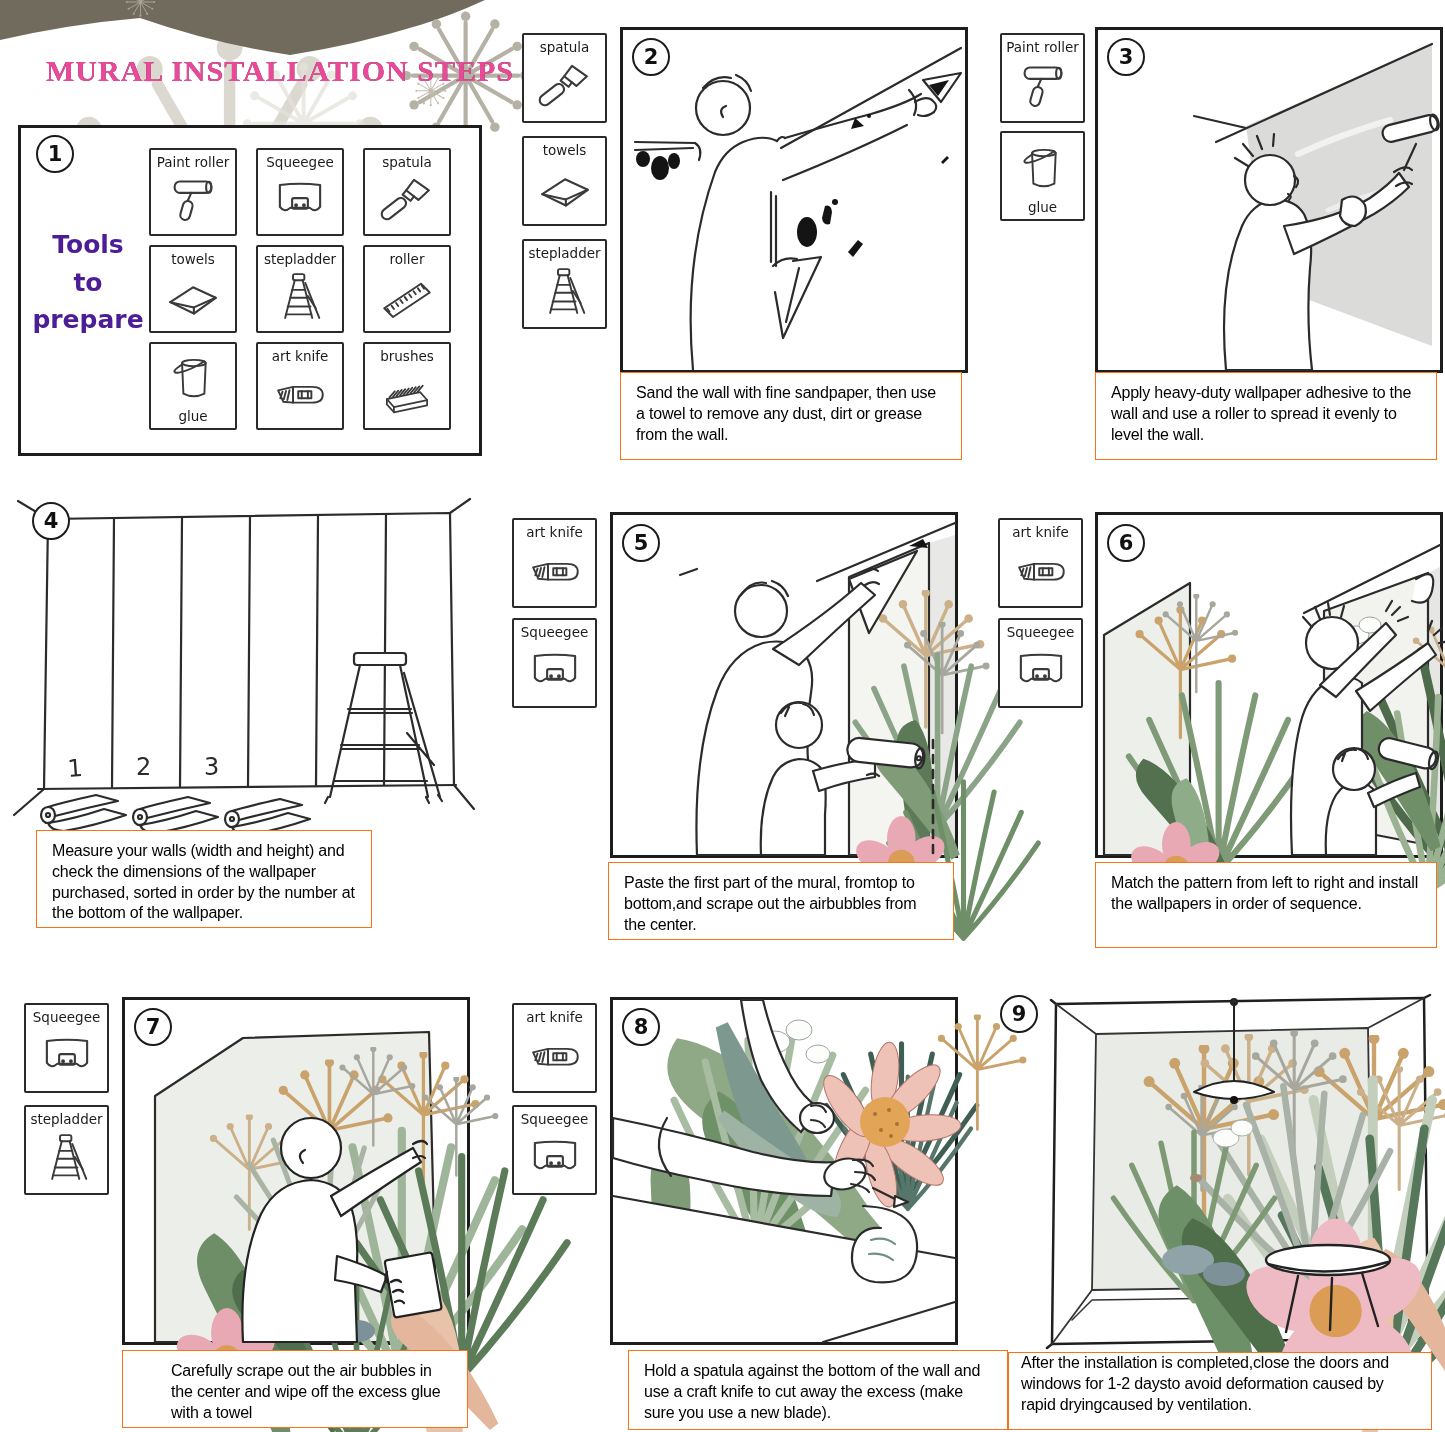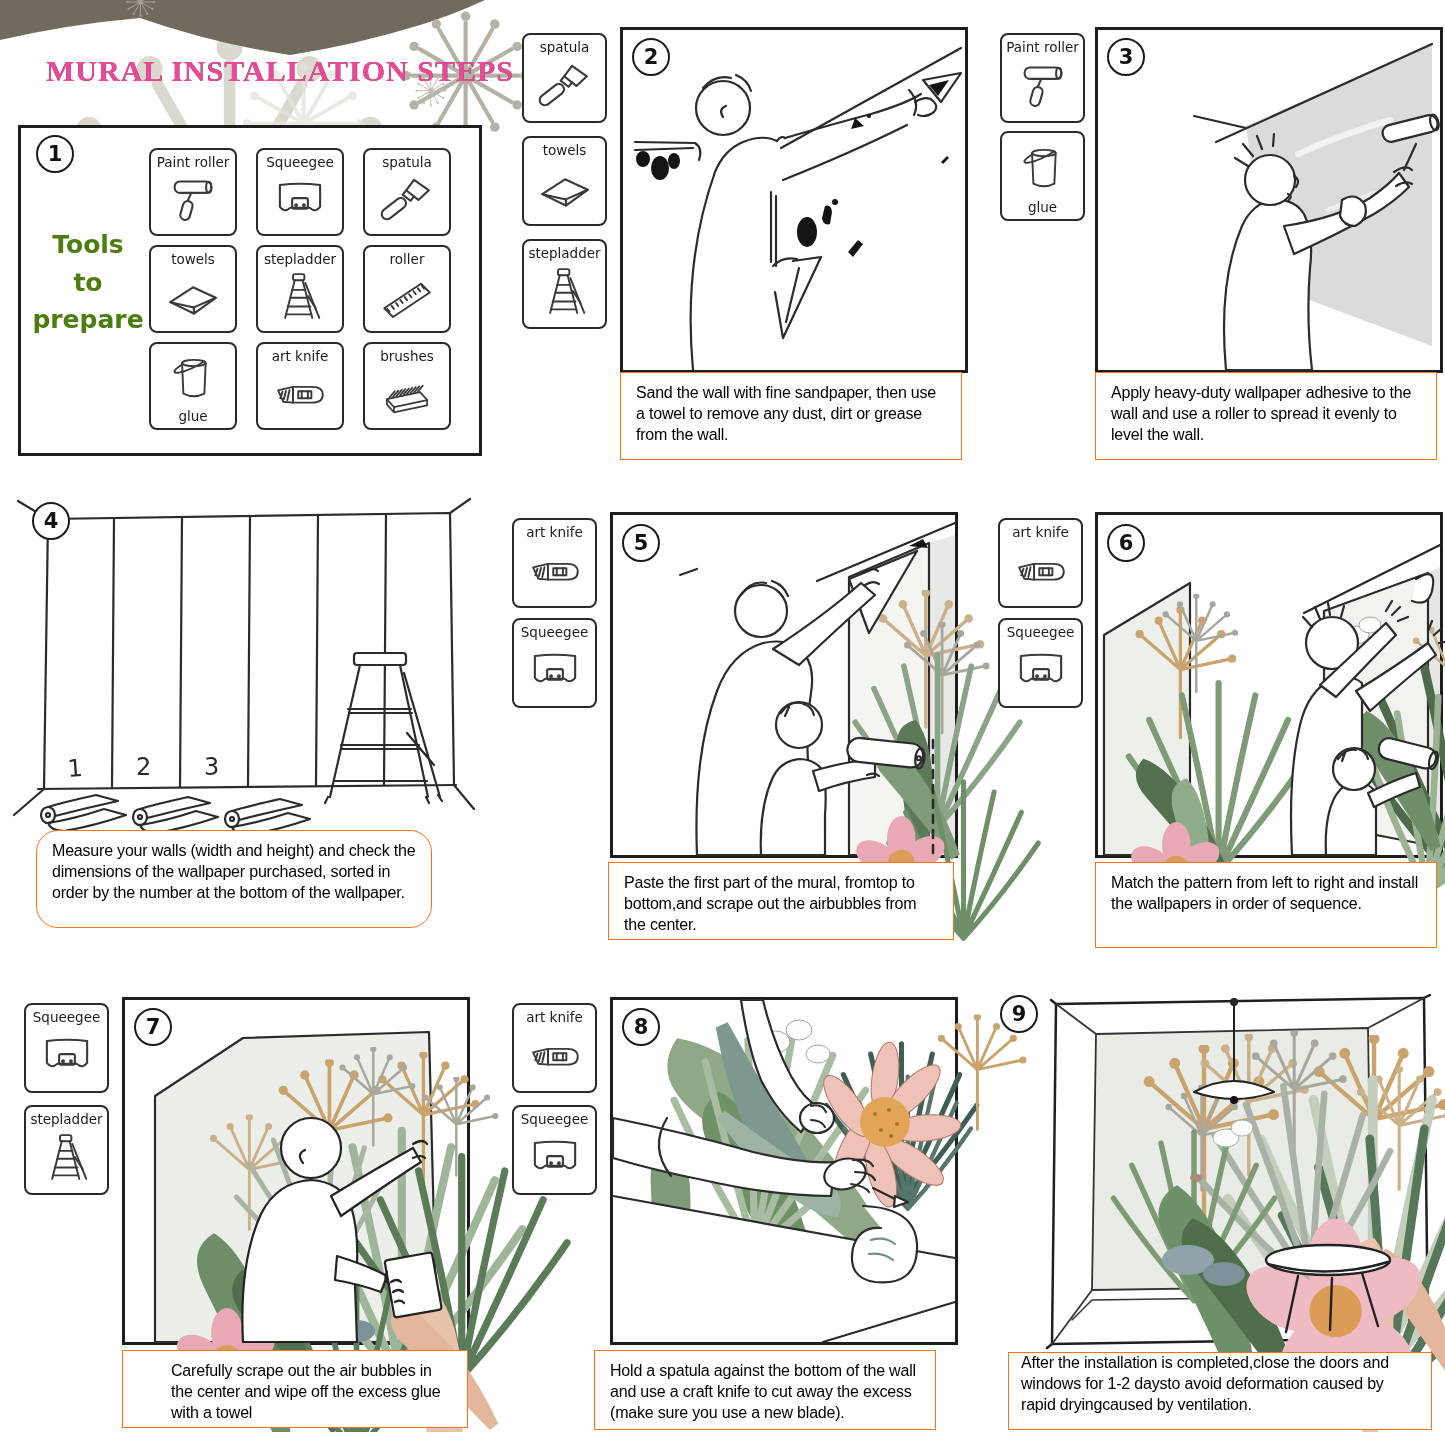--- a/index.html
+++ b/index.html
@@ -14,28 +14,28 @@
   .panel{position:absolute;background:#fff;border:3px solid #1d1d1d;z-index:2;}
   .frame{position:absolute;background:#fff;border:3px solid #1d1d1d;z-index:2;}
   .frame svg.ill{display:block;width:100%;height:100%;}
   .caption{position:absolute;background:#fff;border:1px solid #f97316;z-index:2;
            font-family:"Liberation Sans",sans-serif;font-size:16px;line-height:1.30;
            letter-spacing:-0.2px;color:#000;padding:10px 15px;box-sizing:border-box;}
   .num{position:absolute;width:34px;height:34px;border:2.5px solid #1b1b1b;border-radius:50%;
        display:flex;align-items:center;justify-content:center;font-size:21px;font-weight:bold;
        background:#fff;z-index:6;color:#111;}
   .tool-stack{position:absolute;display:flex;flex-direction:column;z-index:4;}
-  .tool-box{width:85px;height:90px;background:#fff;border:2px solid #2a2a2a;border-radius:8px;
+  .tool-box{width:85px;height:90px;background:#fff;border:2px solid #2a2a2a;border-radius:2px;
             display:flex;flex-direction:column;align-items:center;padding:4px 0;box-sizing:border-box;}
   .tool-box.label-bottom{flex-direction:column-reverse;}
   .tool-label{font-size:13.5px;color:#1b1b1b;white-space:nowrap;line-height:1.2;}
   .tool-icon{flex:1;width:56px;min-height:0;}
   
   #tools-heading{position:absolute;left:6px;top:98px;width:122px;text-align:center;z-index:3;
-                 font-size:25px;font-weight:bold;color:#4d7c0f;line-height:1.5;}
+                 font-size:25px;font-weight:bold;color:#4c1d95;line-height:1.5;}
   #tools-grid{position:absolute;left:128px;top:20px;display:grid;z-index:3;
               grid-template-columns:repeat(3,88px);grid-template-rows:repeat(3,88px);
               column-gap:19px;row-gap:9px;}
   #tools-grid .tool-box{width:88px;height:88px;}
   #s4-wrap{position:absolute;left:8px;top:497px;width:472px;height:332px;z-index:2;}
   #s9-wrap{position:absolute;left:1036px;top:988px;width:404px;height:366px;z-index:2;}
   svg{overflow:visible;}
 </style>
 </head>
 <body>
@@ -401,21 +401,21 @@
           <rect x="346" y="156" width="52" height="12" rx="3" fill="#fff"></rect>
           <path d="M352 168 L322 300 M392 168 L420 300"></path>
           <path d="M340 212 L403 212 M341 216 L404 216 M333 248 L411 248 M334 252 L412 252 M326 284 L419 284"></path>
           <path d="M396 176 L432 300 M399 236 L426 268"></path>
           <path d="M320 300 l-3 6 M418 300 l3 6 M430 298 l4 6"></path>
         </g>
       </g>
     </svg>
   </div>
   <div class="num" style="left:32px;top:502px;">4</div>
-  <div class="caption" style="left:36px;top:830px;width:396px;height:98px;border-radius:22px;">Measure your walls (width and height) and check the dimensions of the wallpaper purchased, sorted in order by the number at the bottom of the wallpaper.</div>
+  <div class="caption" style="left:36px;top:830px;width:336px;height:98px;">Measure your walls (width and height) and check the dimensions of the wallpaper purchased, sorted in order by the number at the bottom of the wallpaper.</div>
 
   <div class="tool-stack" style="left:512px;top:518px;gap:10px;">
     <div class="tool-box">
         <span class="tool-label">art knife</span>
         <svg class="tool-icon" viewBox="0 0 64 64">
           <use href="#sym-art-knife"></use>
         </svg>
       </div>
     <div class="tool-box">
         <span class="tool-label">Squeegee</span>
@@ -738,21 +738,21 @@
           <path d="M282 196 l13 6 l-14 5 z" fill="#fff"></path>
         </g>
         <g>
           <path d="M250 206 Q306 208 304 250 Q302 286 262 282 Q234 278 240 248 Q246 226 268 228" fill="#fff"></path>
           <path d="M258 240 q14 -4 24 4 M256 254 q14 -2 24 6" stroke="#6f8f85"></path>
         </g>
       </g>
     </svg>
   </section>
   <div class="num" style="left:622px;top:1008px;">8</div>
-  <div class="caption" style="left:594px;top:1350px;width:342px;height:80px;">Hold a spatula against the bottom of the wall and use a craft knife to cut away the excess (make sure you use a new blade).</div>
+  <div class="caption" style="left:628px;top:1350px;width:380px;height:80px;">Hold a spatula against the bottom of the wall and use a craft knife to cut away the excess (make sure you use a new blade).</div>
 
   <div id="s9-wrap">
     <svg class="ill" viewBox="0 0 404 366" width="404" height="366">
       <g fill="none" stroke="#1f1f1f" stroke-width="2.5" stroke-linecap="round" stroke-linejoin="round">
         <path d="M20 16 L388 10 L392 350 L16 356 Z" fill="#fff"></path>
         <path d="M20 16 l-5 -4 M388 10 l6 -3 M16 356 l-5 4"></path>
       </g>
       <g fill="none" stroke="#333" stroke-width="1.8" stroke-linecap="round" stroke-linejoin="round">
         <path d="M60 46 L332 40 L336 298 L56 302 Z" fill="#e9ece6"></path>
         <path d="M20 16 L60 46 M388 10 L332 40 M56 302 L16 356 M336 298 L392 350"></path>

